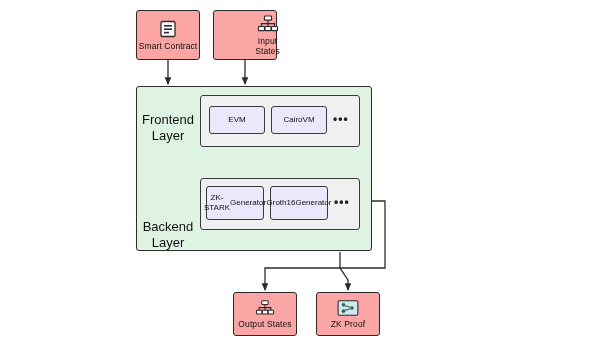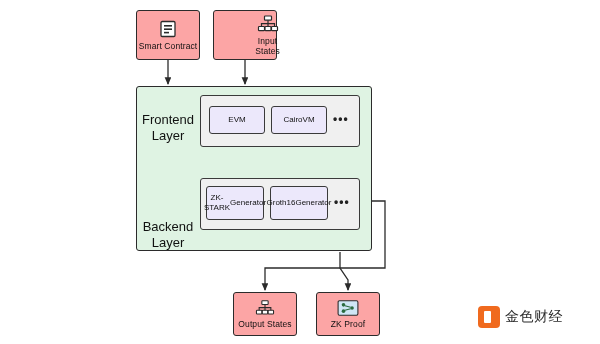--- a/index.html
+++ b/index.html
@@ -244,18 +244,14 @@
         <rect x="1" y="2" width="22" height="16" rx="1.5" fill="#cfe6f5" stroke="#2b2b2b" stroke-width="1.2"></rect>
         <circle cx="7" cy="6.5" r="2" fill="#2b6b3f"></circle>
         <circle cx="16.5" cy="10" r="2" fill="#2b6b3f"></circle>
         <circle cx="7" cy="13.5" r="2" fill="#2b6b3f"></circle>
         <path d="M 8.6 7.4 L 14.9 9.2 M 8.6 12.6 L 14.9 10.8" stroke="#2b6b3f" stroke-width="1.2"></path>
       </svg>
     </span>
     <span class="label">ZK Proof</span>
   </div>
 
-  <div id="watermark">
-    <div id="wm-logo"></div>
-    <div id="wm-text">金色财经</div>
-  </div>
 
 </div>
 
 </body></html>

